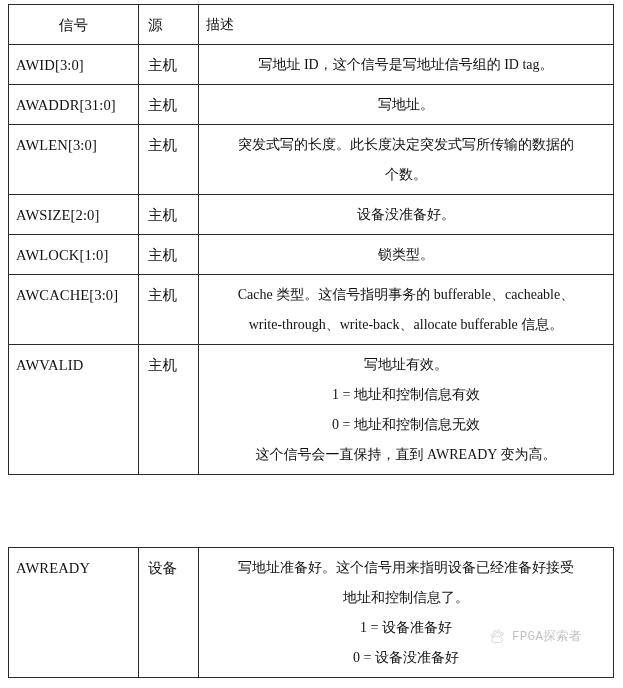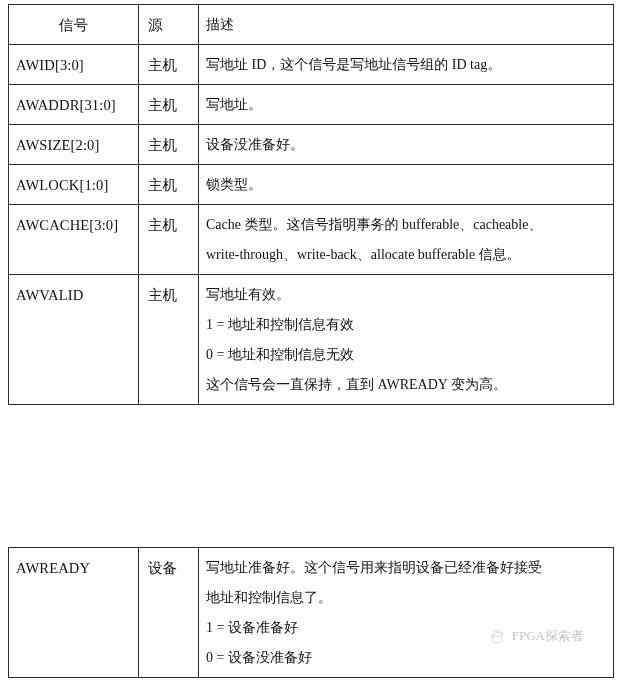--- a/index.html
+++ b/index.html
@@ -66,35 +66,35 @@
 
   .cell-desc .cell-inner {
     font-size: 14px;
   }
 
   
   .hdr .cell-signal .cell-inner { text-align: center; }
   .hdr .cell-source .cell-inner { text-align: left; padding-left: 9px; }
   .hdr .cell-desc   .cell-inner { text-align: left; }
 
-  .desc-line { display: block; white-space: nowrap; }
+  .desc-line { display: block; white-space: nowrap; text-align: center; }
 
   
   #watermark {
     position: absolute;
     left: 489px;
     top: 628px;
     display: flex;
     align-items: center;
     gap: 6px;
     opacity: 0.42;
     pointer-events: none;
   }
   #watermark .wm-text {
-    font-family: Liberation Serif, serif;
+    font-family: Liberation Mono, monospace;
     font-size: 12.5px;
     color: #6e6e6e;
     letter-spacing: 0.3px;
     white-space: nowrap;
   }
   #watermark .wm-logo {
     width: 17px;
     height: 17px;
     flex: 0 0 auto;
   }
@@ -144,20 +144,34 @@
             <div class="cell-inner">主机</div>
           </td>
           <td class="cell-desc">
             <div class="cell-inner">
               <span class="desc-line">写地址。</span>
             </div>
           </td>
         </tr>
         <tr>
           <td class="cell-signal">
+            <div class="cell-inner">AWLEN[3:0]</div>
+          </td>
+          <td class="cell-source">
+            <div class="cell-inner">主机</div>
+          </td>
+          <td class="cell-desc">
+            <div class="cell-inner">
+              <span class="desc-line">突发式写的长度。此长度决定突发式写所传输的数据的</span>
+              <span class="desc-line">个数。</span>
+            </div>
+          </td>
+        </tr>
+        <tr>
+          <td class="cell-signal">
             <div class="cell-inner">AWSIZE[2:0]</div>
           </td>
           <td class="cell-source">
             <div class="cell-inner">主机</div>
           </td>
           <td class="cell-desc">
             <div class="cell-inner">
               <span class="desc-line">设备没准备好。</span>
             </div>
           </td>

